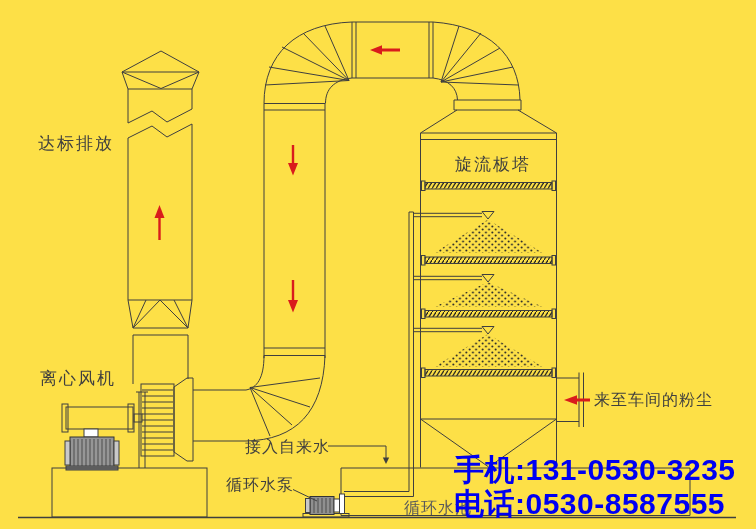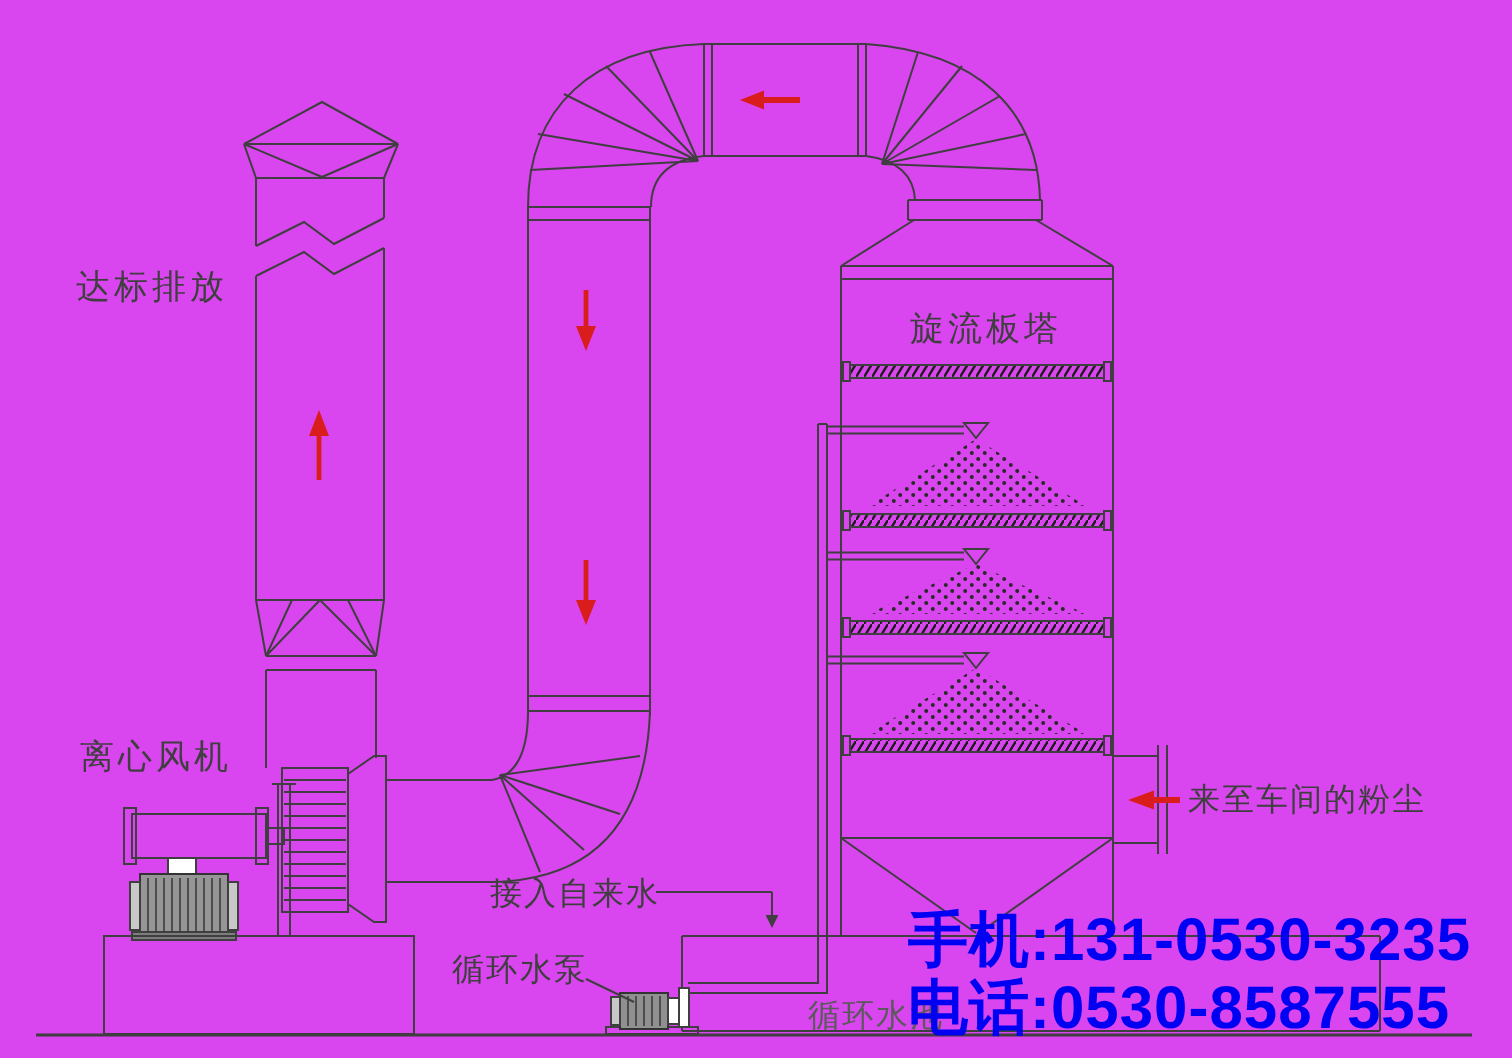--- a/index.html
+++ b/index.html
@@ -1,16 +1,16 @@
 <!DOCTYPE html>
 <html><head>
 <meta charset="utf-8">
 <style>
   html,body{margin:0;padding:0;background:#fff;}
-  .canvas{position:relative;width:756px;height:529px;background:#d946ef;overflow:hidden;}
+  .canvas{position:relative;width:756px;height:529px;background:#fde047;overflow:hidden;}
   svg{display:block;}
   text{font-family:"Liberation Sans","DejaVu Sans",sans-serif;}
   .cn-label{font-size:17px;letter-spacing:2px;}
   .cn-label-sm{font-size:16px;letter-spacing:1px;}
   .contact-text{font-size:30px;font-weight:700;letter-spacing:0.5px;}
 </style>
 </head>
 <body>
 
 <div class="canvas">

